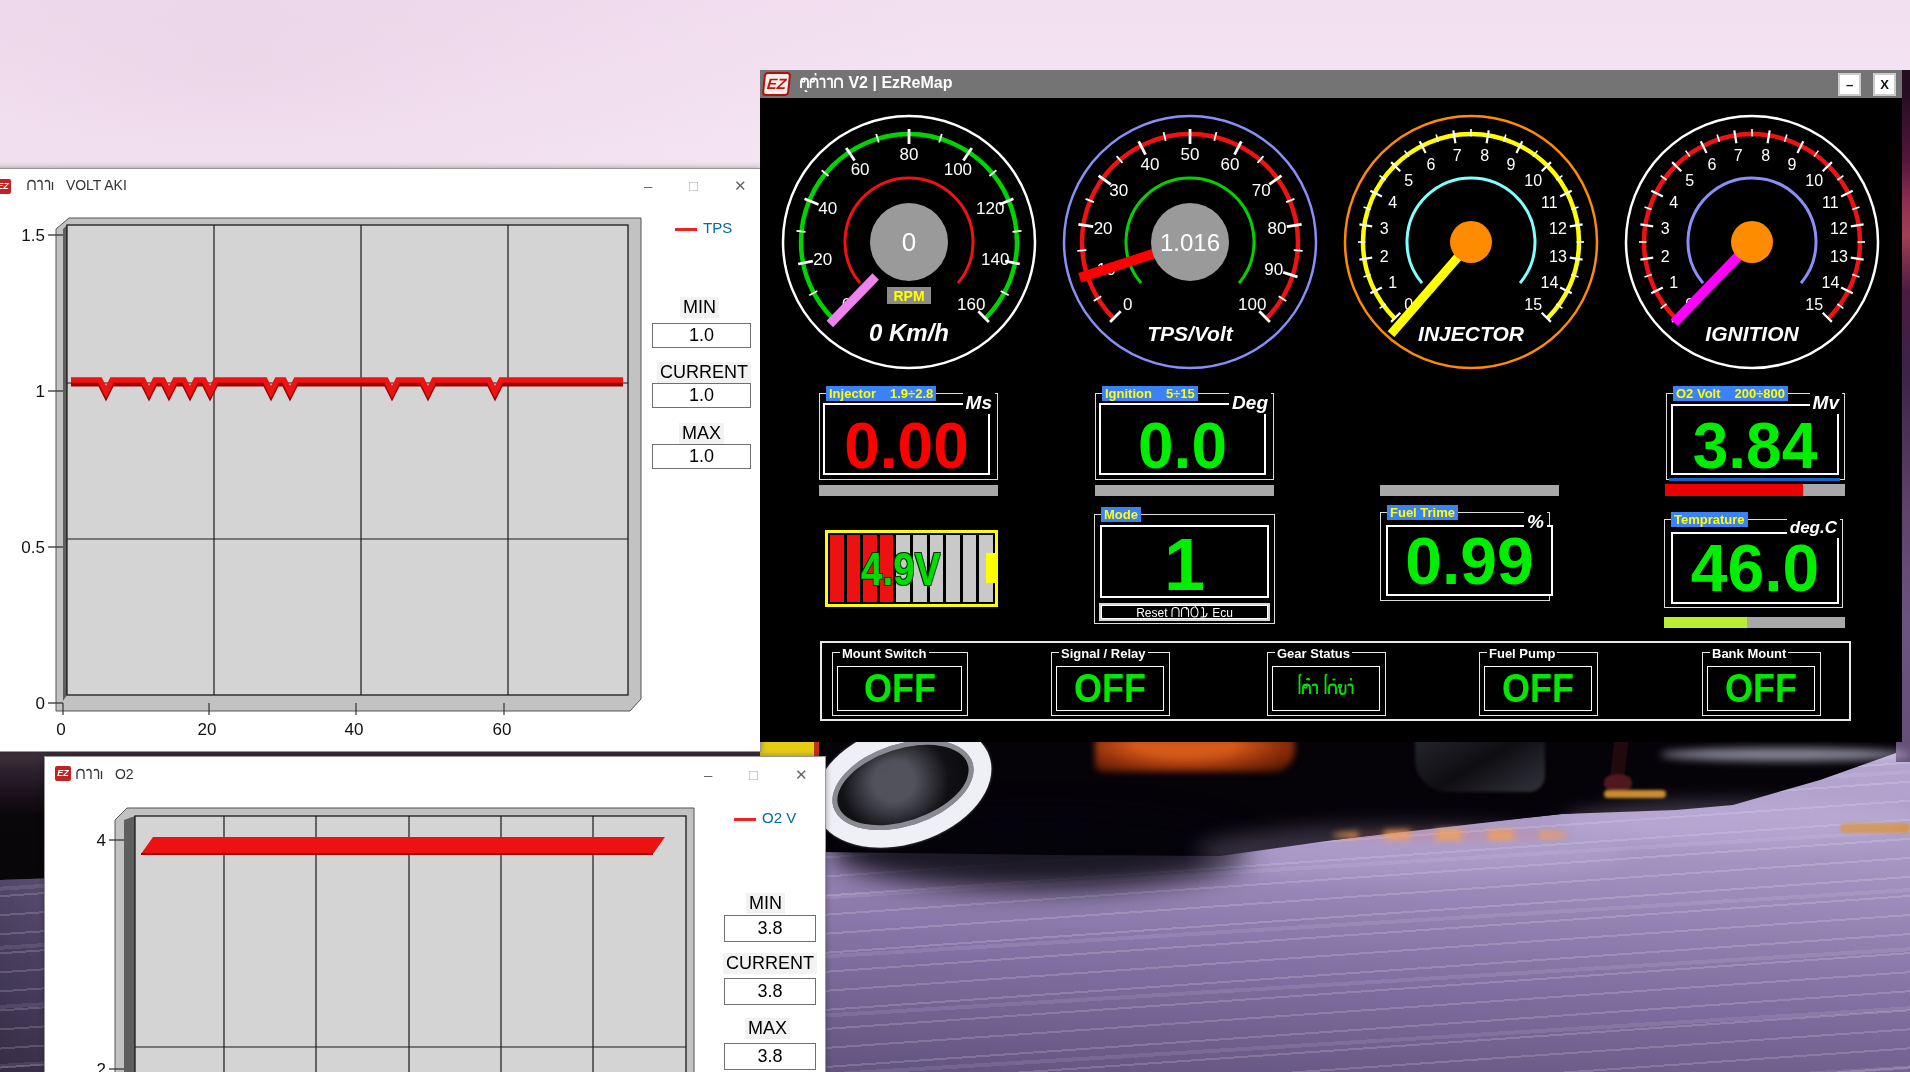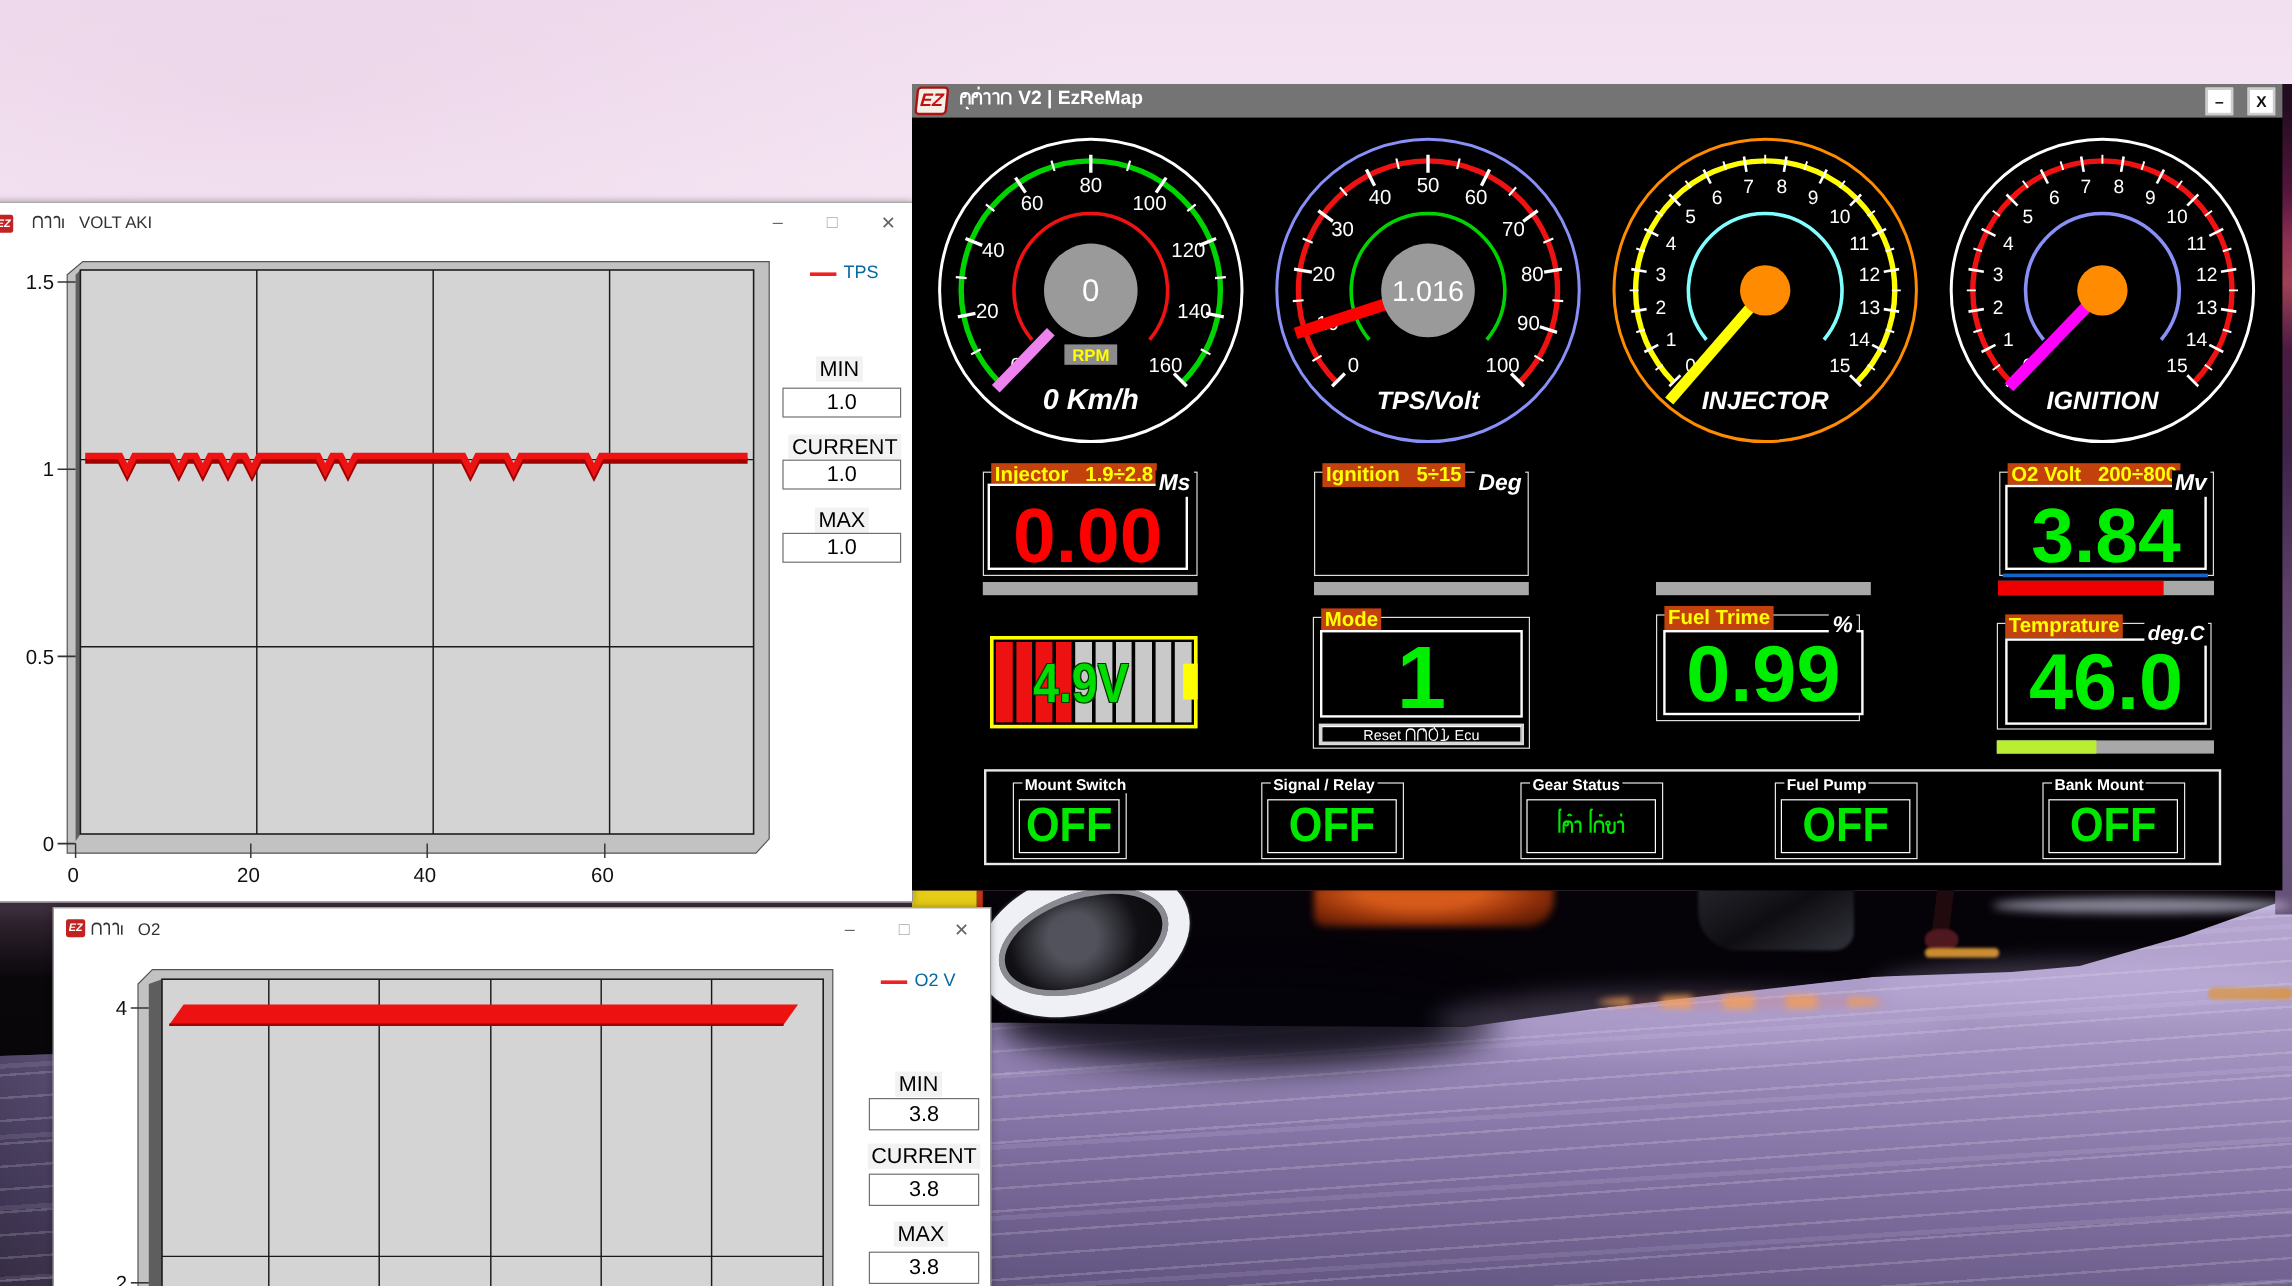--- a/index.html
+++ b/index.html
@@ -25,21 +25,21 @@
 #mainwin{position:absolute;left:760px;top:70px;width:1142px;height:672px;background:#000}
 #mtitle{position:absolute;left:0;top:0;width:1142px;height:28px;background:#747474}
 #mtitle .txt{position:absolute;left:40px;top:4px;color:#fff;font-weight:bold;font-size:16px}
 .mbtn{position:absolute;top:3px;width:23px;height:23px;background:#fff;border:2px solid #ccc;color:#111;
  font-size:13px;font-weight:bold;text-align:center;line-height:19px}
 #ezlogo{position:absolute;left:3px;top:2px;width:27px;height:24px;background:#f6efe8;border:2px solid #b01010;border-radius:4px;
  color:#c01212;font-weight:bold;font-style:italic;font-size:15px;text-align:center;line-height:20px;transform:skewX(-6deg)}
 .ezsmall{position:absolute;width:16px;height:15px;background:#c32222;border-radius:2px;color:#fff;font-weight:bold;
  font-style:italic;font-size:9px;text-align:center;line-height:15px}
 .gbox{position:absolute;border:1px solid #ddd}
-.gbox .ti{position:absolute;top:-8px;left:6px;background:#c2410c;color:#ff0;font-weight:bold;font-size:17px;padding:0 3px;white-space:nowrap}
+.gbox .ti{position:absolute;top:-8px;left:6px;background:#3b82f6;color:#ff0;font-weight:bold;font-size:13px;padding:0 3px;white-space:nowrap}
 .gbox .un{position:absolute;top:-2px;right:2px;background:#000;color:#fff;font-weight:bold;font-style:italic;font-size:19px;padding:0 3px;z-index:3}
 .disp{position:absolute;border:2px solid #fff;background:#000;text-align:center}
 .dv{font-weight:bold;line-height:1}
 .gray{position:absolute;background:#a8a8a8}
 .sbox{position:absolute;border:1px solid #e8e8e8}
 .sbox .ti{position:absolute;top:-7px;left:7px;background:#000;color:#fff;font-weight:bold;font-size:13px;padding:0 2px;white-space:nowrap}
 .sdisp{position:absolute;left:4px;right:5px;top:13px;bottom:4px;border:1px solid #fff;display:flex;align-items:center;justify-content:center}
 .off{color:#00e800;font-size:40px;font-weight:bold;transform:scaleX(0.9);display:inline-block}
 </style></head><body>
 <div id="wall"></div>
@@ -355,20 +355,23 @@
 <div class="gbox" style="left:59px;top:323px;width:179px;height:87px">
       <div class="ti">Injector<span style="display:inline-block;width:14px"></span>1.9÷2.8</div>
       <div class="un">Ms</div>
       <div class="disp" style="left:3px;top:9px;width:167px;height:72px">
         <div class="dv" style="color:#ff0000;font-size:64px;margin-top:9px">0.00</div>
       </div>
     </div>
 <div class="gbox" style="left:335px;top:323px;width:179px;height:87px">
       <div class="ti">Ignition<span style="display:inline-block;width:14px"></span>5÷15</div>
       <div class="un">Deg</div>
+      <div class="disp" style="left:3px;top:9px;width:167px;height:72px">
+        <div class="dv" style="color:#00ee00;font-size:64px;margin-top:9px">0.0</div>
+      </div>
     </div>
 <div class="gbox" style="left:906px;top:323px;width:179px;height:87px">
       <div class="ti">O2 Volt<span style="display:inline-block;width:14px"></span>200÷800</div>
       <div class="un">Mv</div>
       <div class="disp" style="left:4px;top:10px;width:168px;height:71px">
         <div class="dv" style="color:#00ee00;font-size:64px;margin-top:8px">3.84</div>
       </div>
     </div>
 <div class="gray" style="left:59px;top:415px;width:179px;height:11px"></div>
 <div class="gray" style="left:335px;top:415px;width:179px;height:11px"></div>
@@ -417,21 +420,21 @@
 <div class="gbox" style="left:904px;top:449px;width:179px;height:89px">
       <div class="ti">Temprature</div>
       <div class="un" style="font-size:17px">deg.C</div>
       <div class="disp" style="left:6px;top:12px;width:168px;height:72px">
         <div class="dv" style="color:#00ee00;font-size:66px;margin-top:1px">46.0</div>
       </div>
     </div>
 <div class="gray" style="left:904px;top:547px;width:181px;height:11px"></div>
 <div class="abs" style="left:904px;top:547px;width:83px;height:11px;background:#b9ee33"></div>
 <div class="sbox" style="left:60px;top:571px;width:1031px;height:80px;border-width:2px"></div>
-<div class="sbox" style="left:84px;top:582px;width:95px;height:64px">
+<div class="sbox" style="left:72px;top:582px;width:136px;height:64px">
       <div class="ti">Mount Switch</div>
       <div class="sdisp">
         <span class="off">OFF</span>
       </div>
     </div>
 <div class="sbox" style="left:291px;top:582px;width:119px;height:64px">
       <div class="ti">Signal / Relay</div>
       <div class="sdisp">
         <span class="off">OFF</span>
       </div>

